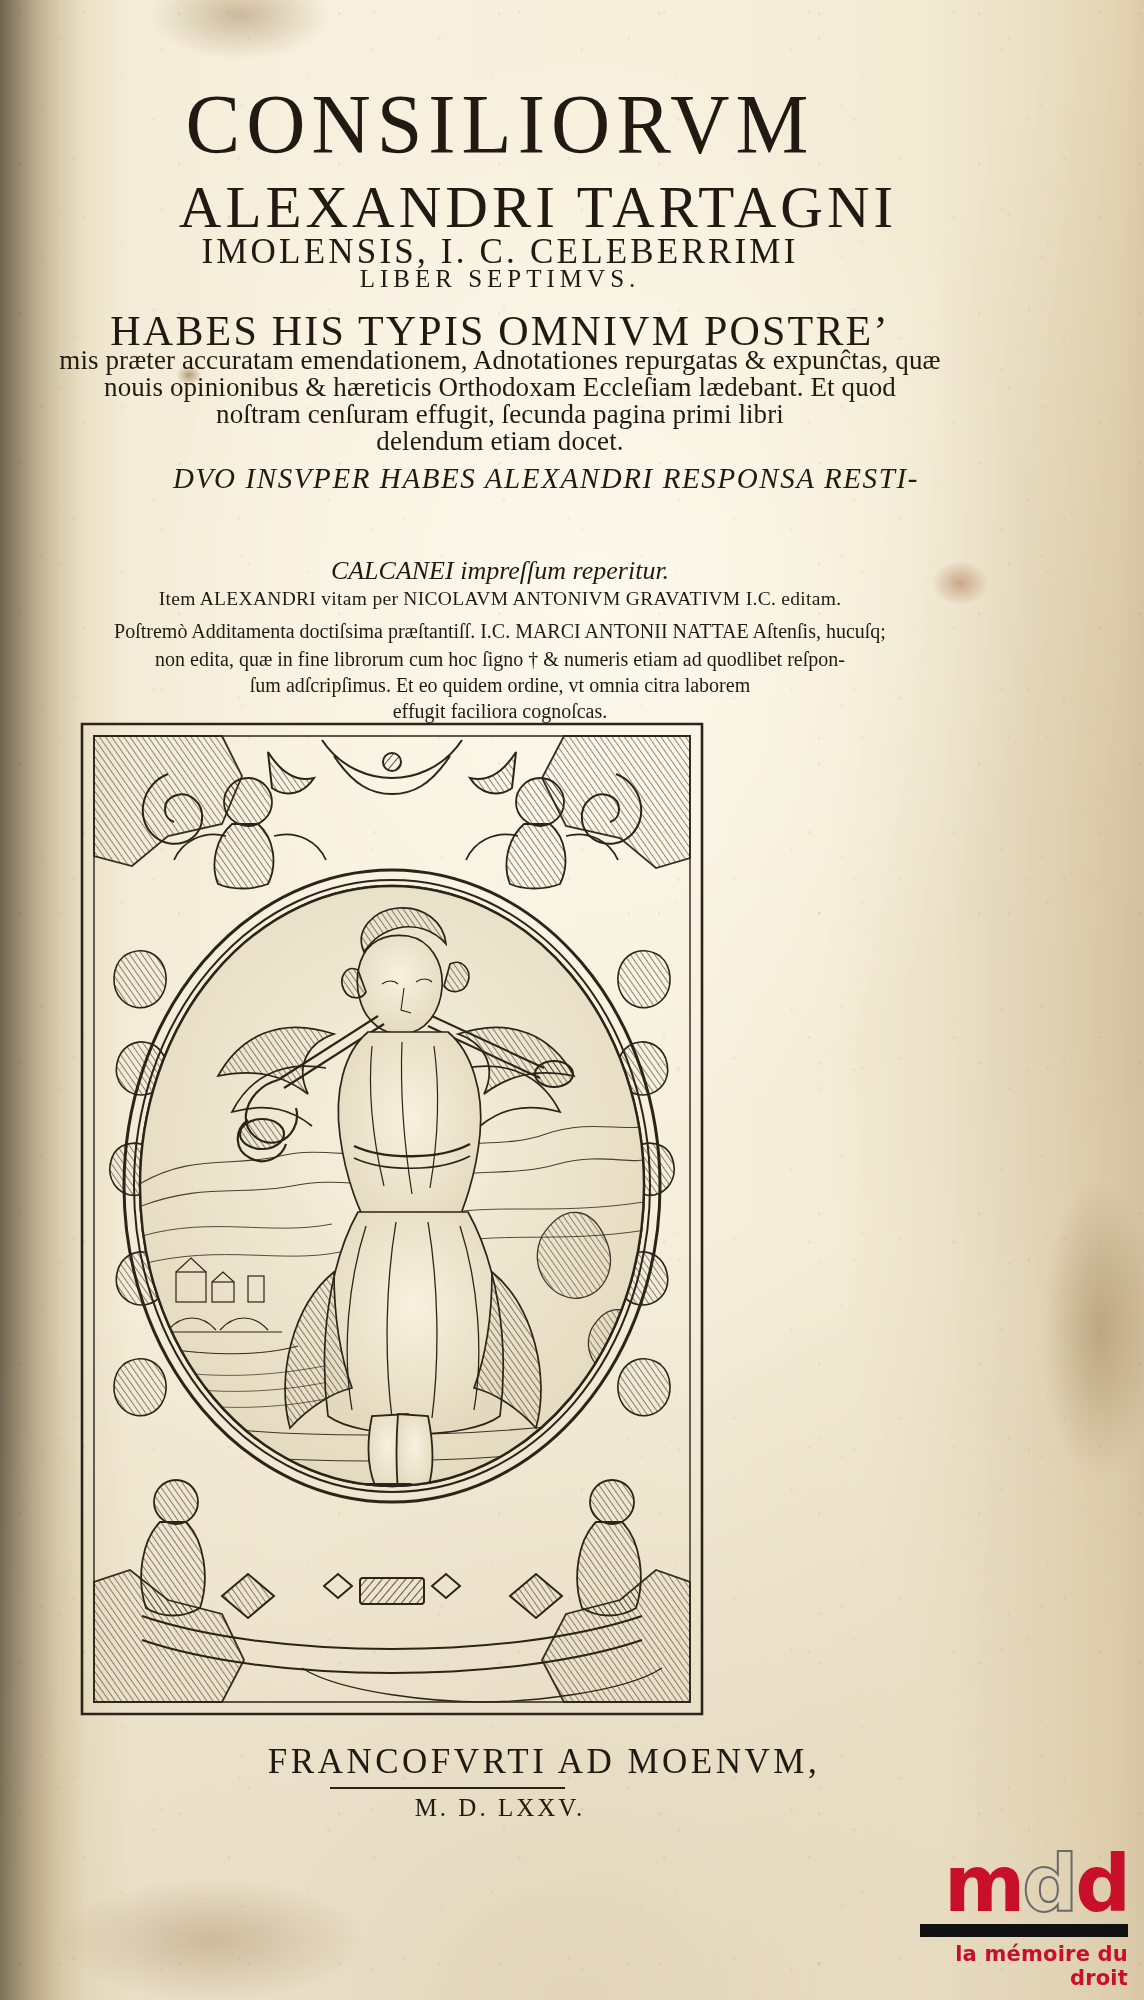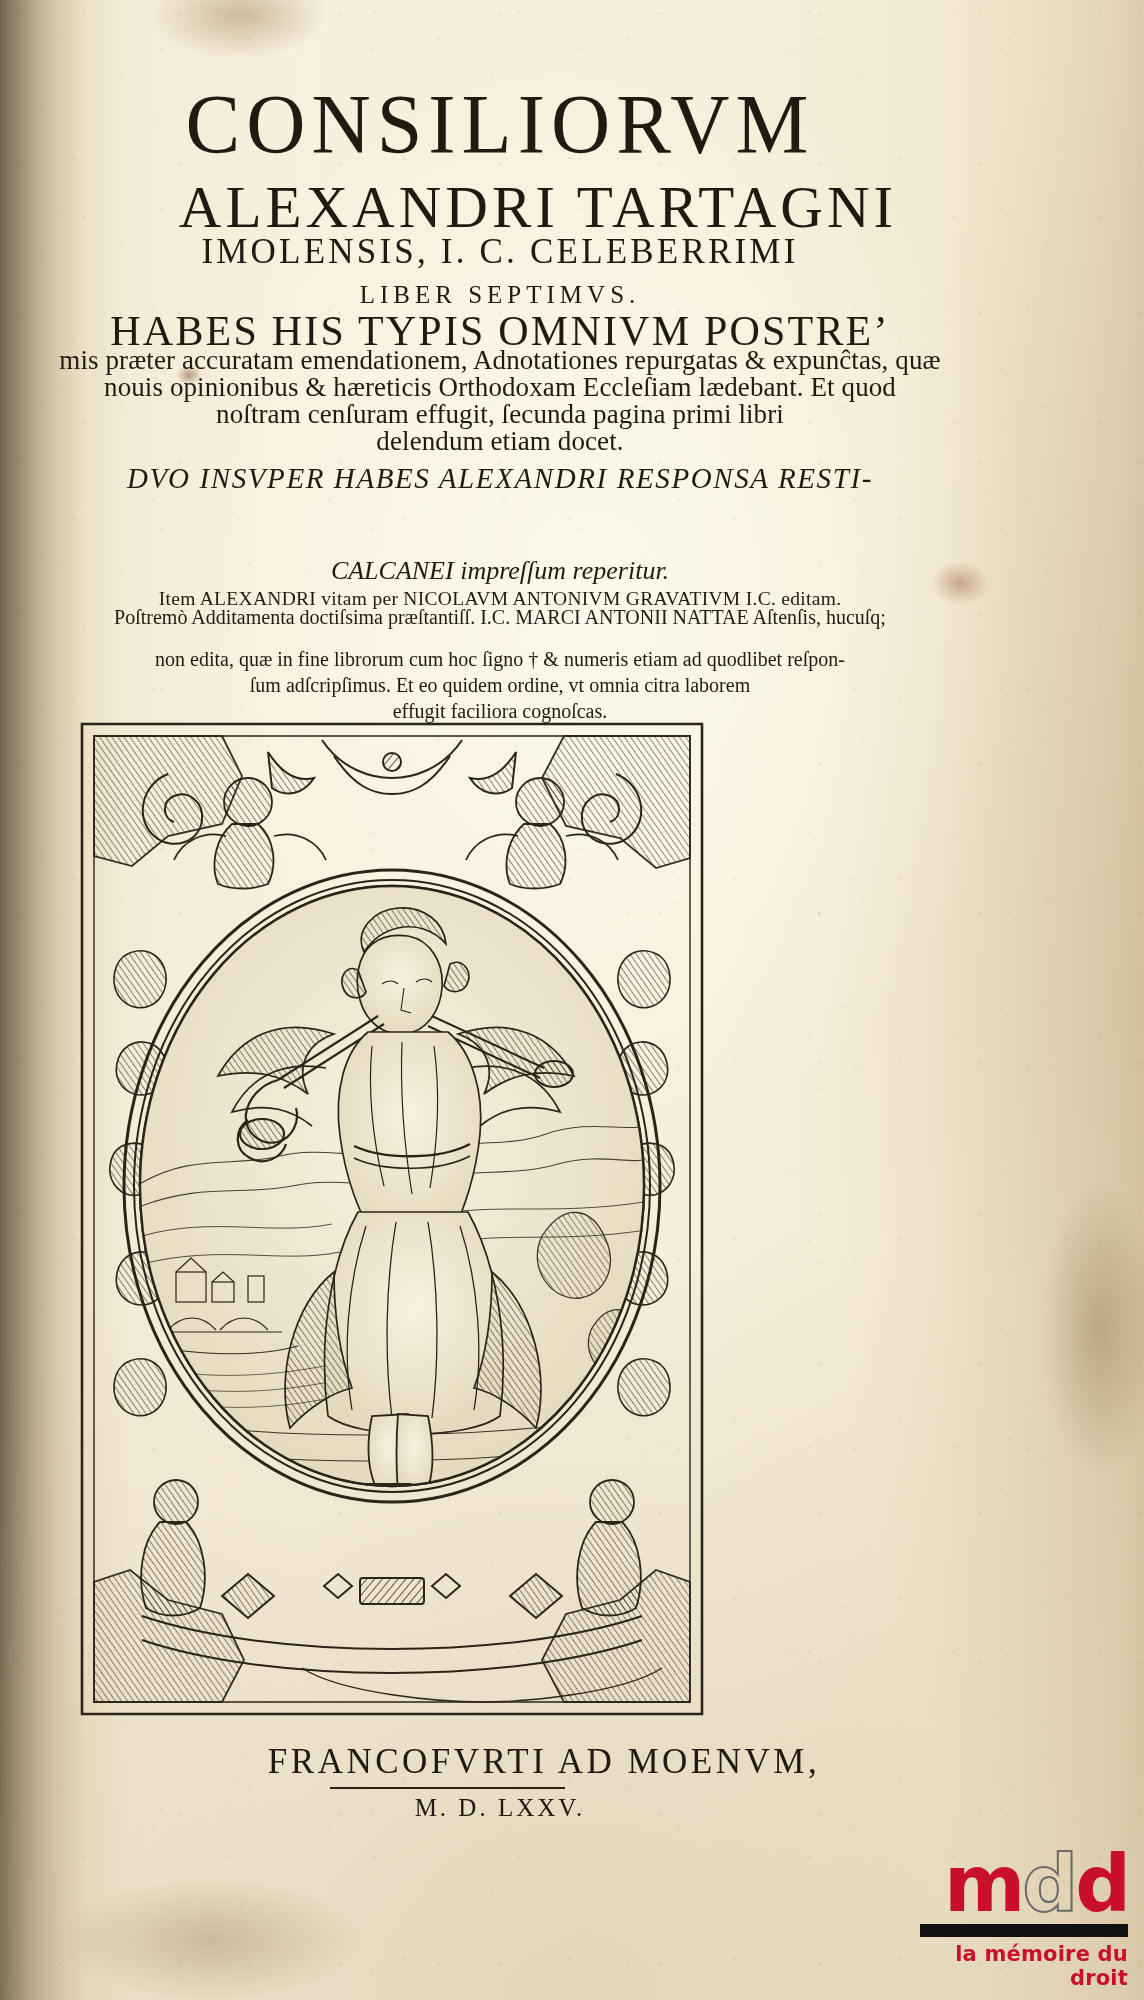--- a/index.html
+++ b/index.html
@@ -83,34 +83,34 @@
 <div class="stain" style="left:930px;top:560px;width:60px;height:46px;background:radial-gradient(ellipse,rgba(162,96,50,.42),rgba(162,96,50,0) 68%);"></div>
 <div class="stain" style="left:176px;top:365px;width:26px;height:20px;background:radial-gradient(ellipse,rgba(120,80,40,.5),rgba(120,80,40,0) 70%);"></div>
 <div class="stain" style="left:1040px;top:1180px;width:120px;height:300px;background:radial-gradient(ellipse,rgba(150,120,72,.35),rgba(150,120,72,0) 70%);"></div>
 <div class="stain" style="left:60px;top:1880px;width:300px;height:120px;background:radial-gradient(ellipse,rgba(150,120,72,.30),rgba(150,120,72,0) 72%);"></div>
 
 <div id="plate">
 
   <div class="tline title1 ink" style="top:84px;">CONSILIORVM</div>
   <div class="tline title2 ink" style="top:178px;">ALEXANDRI TARTAGNI</div>
   <div class="tline title3 ink" style="top:232px;">IMOLENSIS, I. C. CELEBERRIMI</div>
-  <div class="tline title4 ink" style="top:265px;margin-top:16px;">LIBER SEPTIMVS.</div>
+  <div class="tline title4 ink" style="top:265px;">LIBER SEPTIMVS.</div>
 
   <div class="tline habes ink" style="top:307px;">HABES HIS TYPIS OMNIVM POSTRE’</div>
   <div class="tline rom ink" style="top:345px;">mis præter accuratam emendationem, Adnotationes repurgatas &amp; expunĉtas, quæ</div>
   <div class="tline rom ink" style="top:372px;">nouis opinionibus &amp; hæreticis Orthodoxam Eccleſiam lædebant. Et quod</div>
   <div class="tline rom ink" style="top:399px;">noſtram cenſuram effugit, ſecunda pagina primi libri</div>
   <div class="tline rom ink" style="top:426px;">delendum etiam docet.</div>
 
-  <div class="tline duo ink" style="top:462px;">DVO INSVPER HABES ALEXANDRI RESPONSA RESTI-</div>
+  <div class="tline duo ink" style="top:462px;padding-left:46px;">DVO INSVPER HABES ALEXANDRI RESPONSA RESTI-</div>
   <div class="tline duo2 ink" style="top:556px;">CALCANEI impreſſum reperitur.</div>
 
   <div class="tline sc ink" style="top:588px;">Item ALEXANDRI vitam per NICOLAVM ANTONIVM GRAVATIVM I.C. editam.</div>
 
-  <div class="tline tiny ink" style="top:606px;">Poſtremò Additamenta doctiſsima præſtantiſſ. I.C.  MARCI ANTONII NATTAE Aſtenſis, hucuſq;</div>
+  <div class="tline tiny ink" style="top:620px;">Poſtremò Additamenta doctiſsima præſtantiſſ. I.C.  MARCI ANTONII NATTAE Aſtenſis, hucuſq;</div>
   <div class="tline tiny ink" style="top:648px;">non edita, quæ in fine librorum cum hoc ſigno † &amp; numeris etiam ad quodlibet reſpon-</div>
   <div class="tline tiny ink" style="top:674px;">ſum adſcripſimus. Et eo quidem ordine, vt omnia citra laborem</div>
   <div class="tline tiny ink" style="top:700px;">effugit faciliora cognoſcas.</div>
 
   <div id="woodcut">
     <svg viewBox="0 0 640 1006" preserveAspectRatio="none" aria-hidden="true">
       <defs>
         <pattern id="hatch" width="6" height="6" patternUnits="userSpaceOnUse" patternTransform="rotate(40)">
           <line x1="0" y1="0" x2="0" y2="6" stroke="#2b2419" stroke-width="1.5"></line>
         </pattern>

